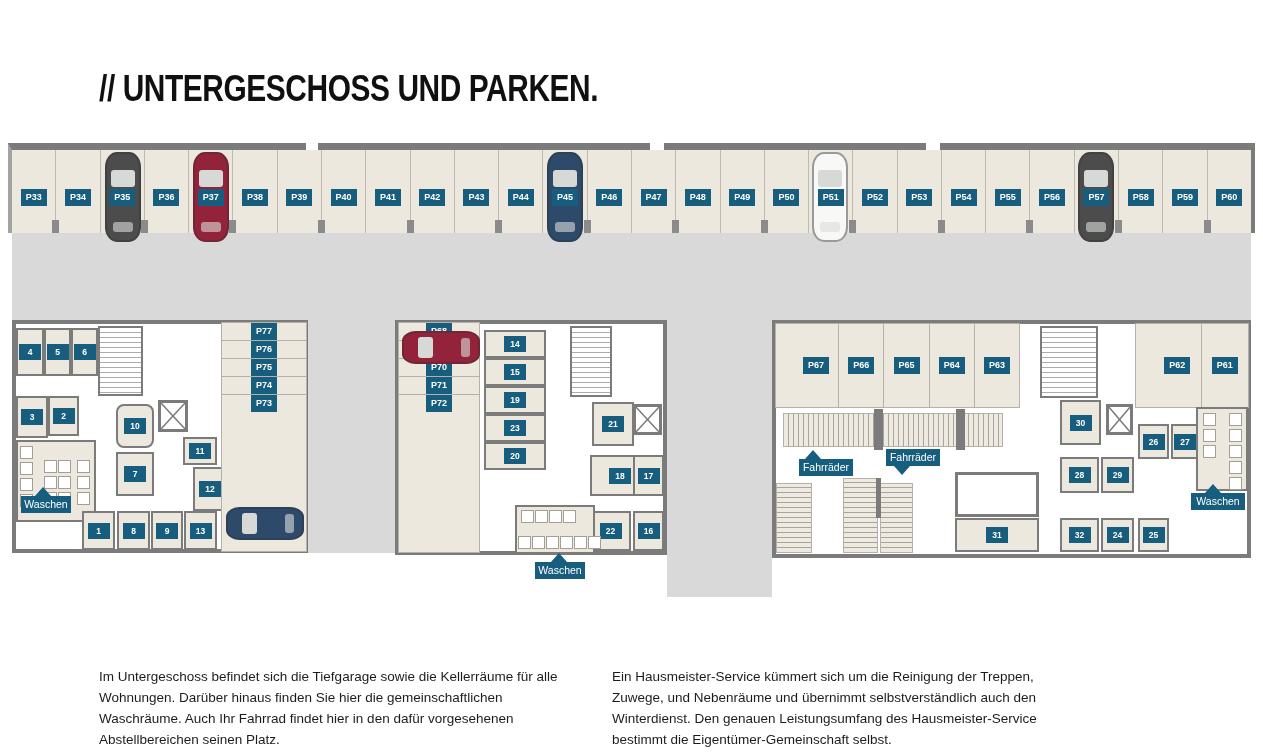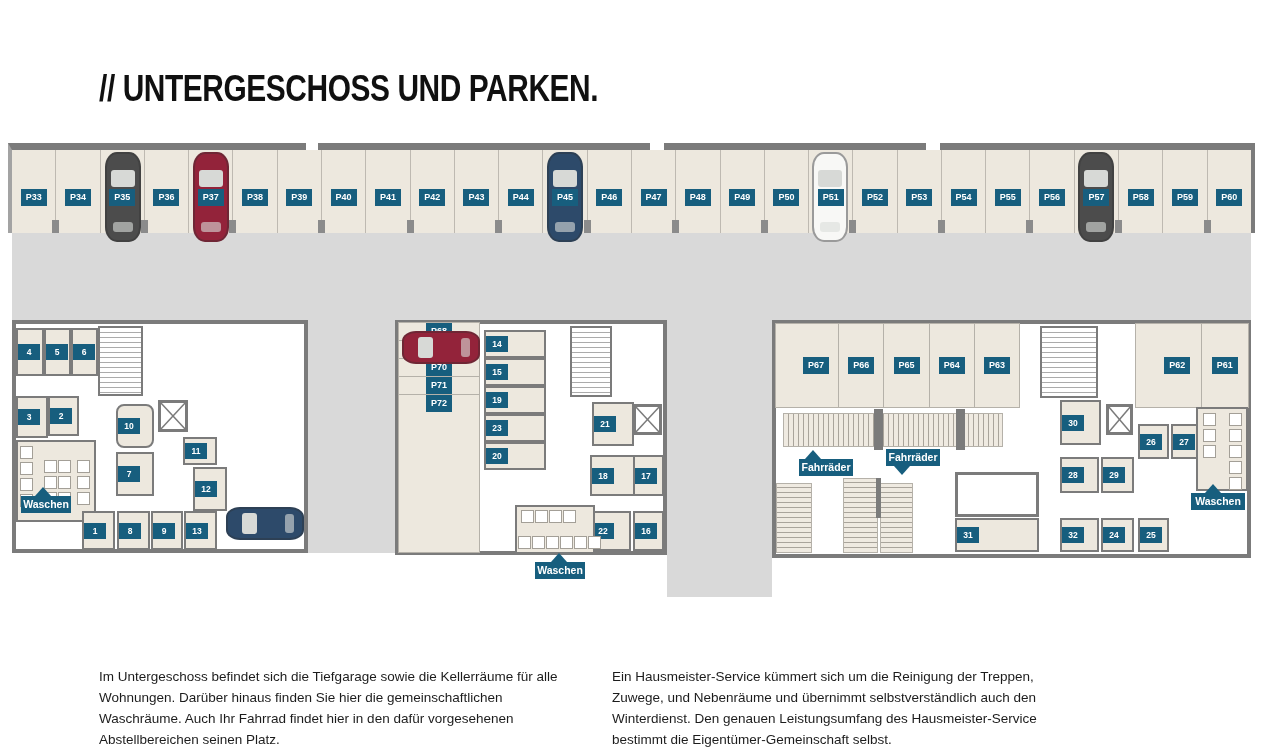--- a/index.html
+++ b/index.html
@@ -40,21 +40,21 @@
   .car.v::after{content:'';position:absolute;left:6px;right:6px;bottom:8px;height:10px;
         background:rgba(219,221,218,.6);border-radius:3px;}
   .car.h .ws{top:4px;bottom:4px;left:14px;width:15px;}
   .car.h::after{content:'';position:absolute;top:5px;bottom:5px;right:8px;width:9px;
         background:rgba(219,221,218,.6);border-radius:3px;}
   .car.white{border-color:#9a9a9a;}
 
   
   .sec{background:#fff;border:4px solid #7b7b7b;z-index:1;}
   .room{background:#ede8de;border:2px solid #7b7b7b;display:flex;align-items:center;
-        justify-content:flex-start;z-index:2;}
+        justify-content:center;z-index:2;}
   .whiteroom{background:#fff;border:3px solid #7b7b7b;z-index:2;}
 
   
   .pcol{background:#ede8de;z-index:2;display:flex;flex-direction:column;border:1px solid #b5b1a9;}
   .pcol .pspot{position:relative;display:flex;align-items:center;justify-content:center;
         border-top:1px solid #b5b1a9;}
   .pcol .pspot:first-of-type{border-top:none;}
   .prow{background:#ede8de;z-index:2;display:flex;border:1px solid #b5b1a9;padding-left:18px;}
   .prow .pspot{flex:1;position:relative;display:flex;align-items:center;justify-content:center;
         border-left:1px solid #b5b1a9;}
@@ -70,21 +70,21 @@
   .wm{width:11px;height:11px;background:#fff;border:1px solid #a39f97;display:block;}
 
   
   .rack-v{background:#efeae1;z-index:2;border:1px solid #b5b1a9;
         background-image:repeating-linear-gradient(90deg,transparent 0 4px,#a9a49b 4px 5px);}
   .rack-h{background:#efeae1;z-index:2;border:1px solid #b5b1a9;
         background-image:repeating-linear-gradient(0deg,transparent 0 4px,#a9a49b 4px 5px);}
   .post{background:#7b7b7b;z-index:3;}
 
   
-  .callout{position:absolute;background:var(--teal);color:#fff;font-weight:bold;font-size:10.5px;
+  .callout{position:absolute;background:var(--teal);color:#fff;font-weight:normal;font-size:10.5px;
         line-height:17px;height:17px;text-align:center;z-index:6;}
   .callout .tri-up{position:absolute;top:-9px;left:12px;width:0;height:0;
         border-left:8px solid transparent;border-right:8px solid transparent;
         border-bottom:9px solid var(--teal);}
   .callout .tri-down{position:absolute;bottom:-9px;left:8px;width:0;height:0;
         border-left:8px solid transparent;border-right:8px solid transparent;
         border-top:9px solid var(--teal);}
 
   
   .para{position:absolute;top:652px;font-size:13.5px;line-height:1.56;color:#1c1c1c;}
@@ -300,20 +300,42 @@
   <div class="abs room" style="left:117px;top:511px;width:33px;height:39px;">
       <span class="chip s">8</span>
     </div>
   <div class="abs room" style="left:151px;top:511px;width:32px;height:39px;">
       <span class="chip s">9</span>
     </div>
   <div class="abs room" style="left:184px;top:511px;width:33px;height:39px;">
       <span class="chip s">13</span>
     </div>
 
+  <div class="abs pcol" style="left:221px;top:322px;width:86px;height:230px;">
+
+      <div class="pspot">
+        <span class="chip">P77</span>
+      </div>
+
+      <div class="pspot">
+        <span class="chip">P76</span>
+      </div>
+
+      <div class="pspot">
+        <span class="chip">P75</span>
+      </div>
+
+      <div class="pspot">
+        <span class="chip">P74</span>
+      </div>
+
+      <div class="pspot">
+        <span class="chip">P73</span>
+      </div>
+    </div>
   <div class="car h" style="left: 226px; top: 507px; background-color: rgb(45, 74, 106);">
       <i class="ws"></i>
     </div>
 
   <div class="callout" style="left:21px;top:496px;width:50px;"><span class="tri-up" style="left:14px;"></span><span>Waschen</span></div>
 
   <div class="abs sec" style="left:395px;top:320px;width:272px;height:235px;"></div>
 
   <div class="abs pcol" style="left:398px;top:322px;width:82px;height:231px;">
 

